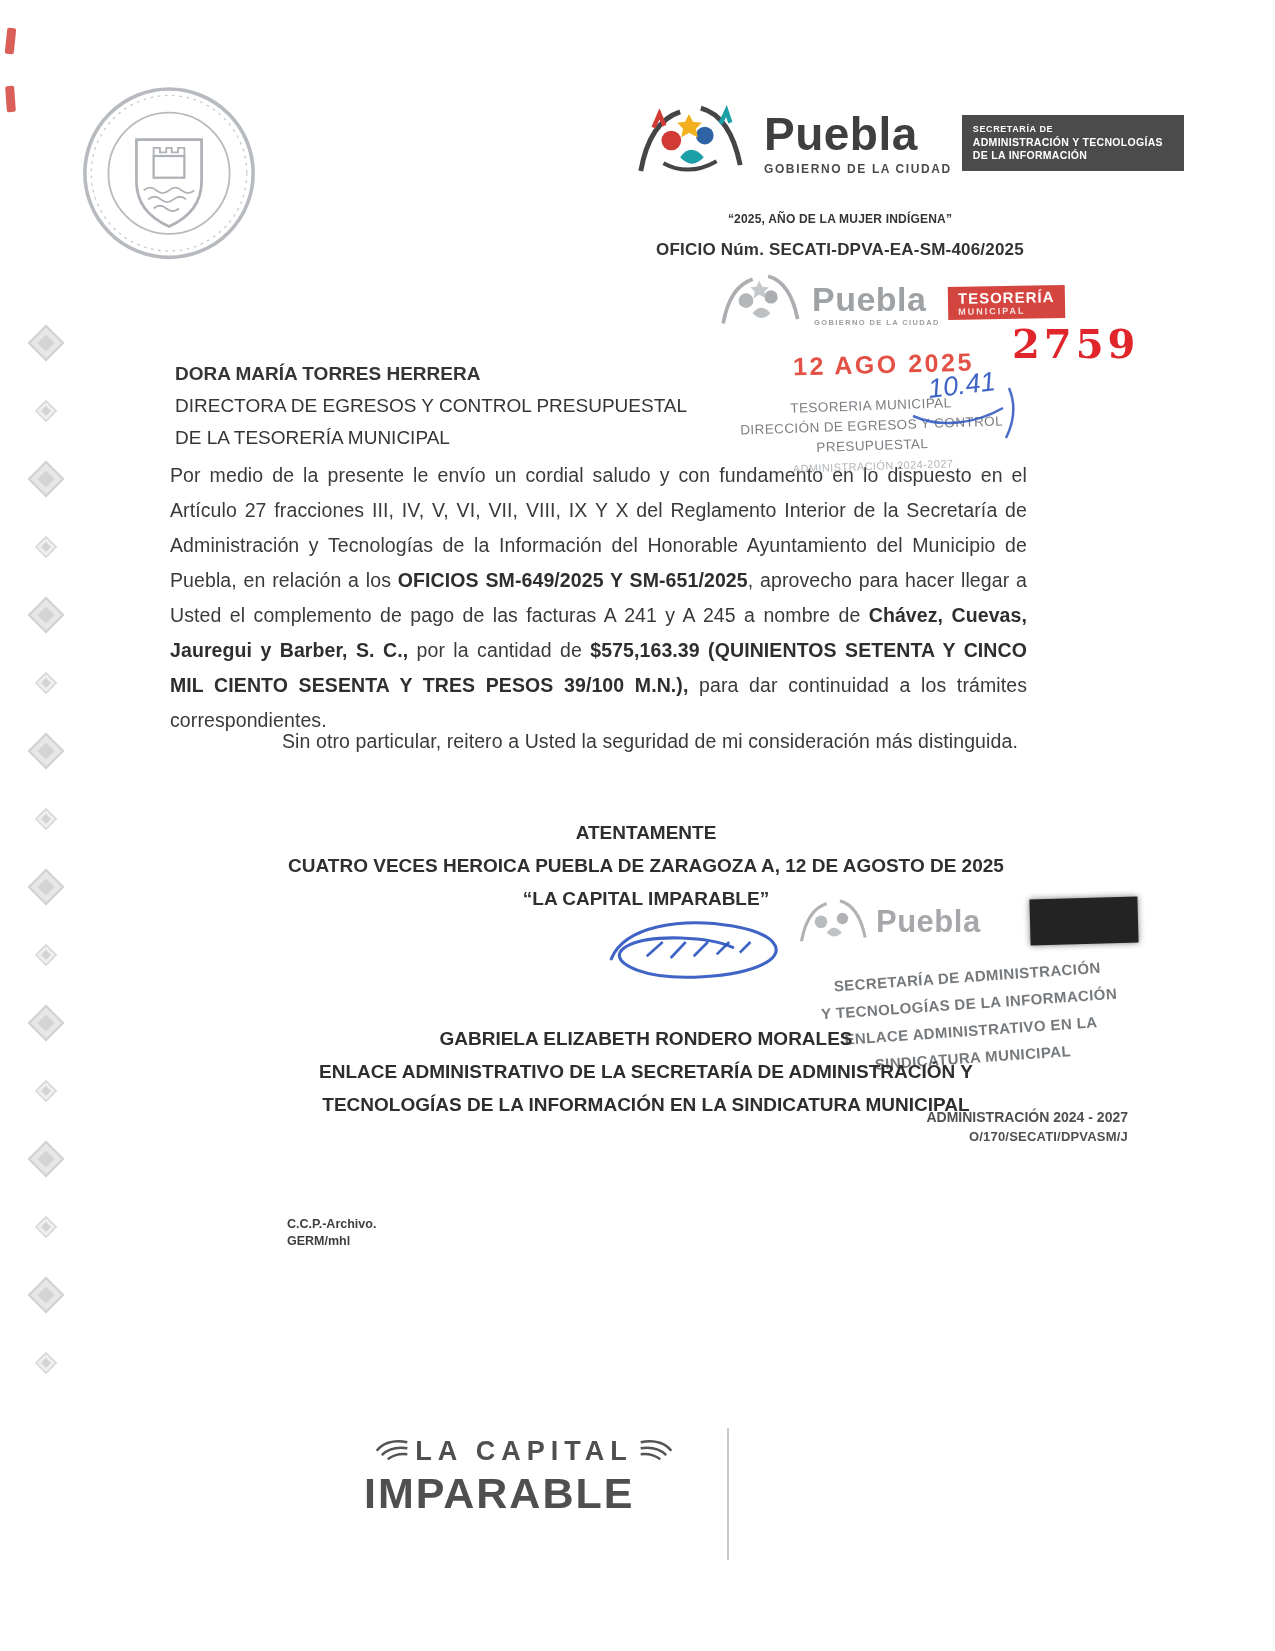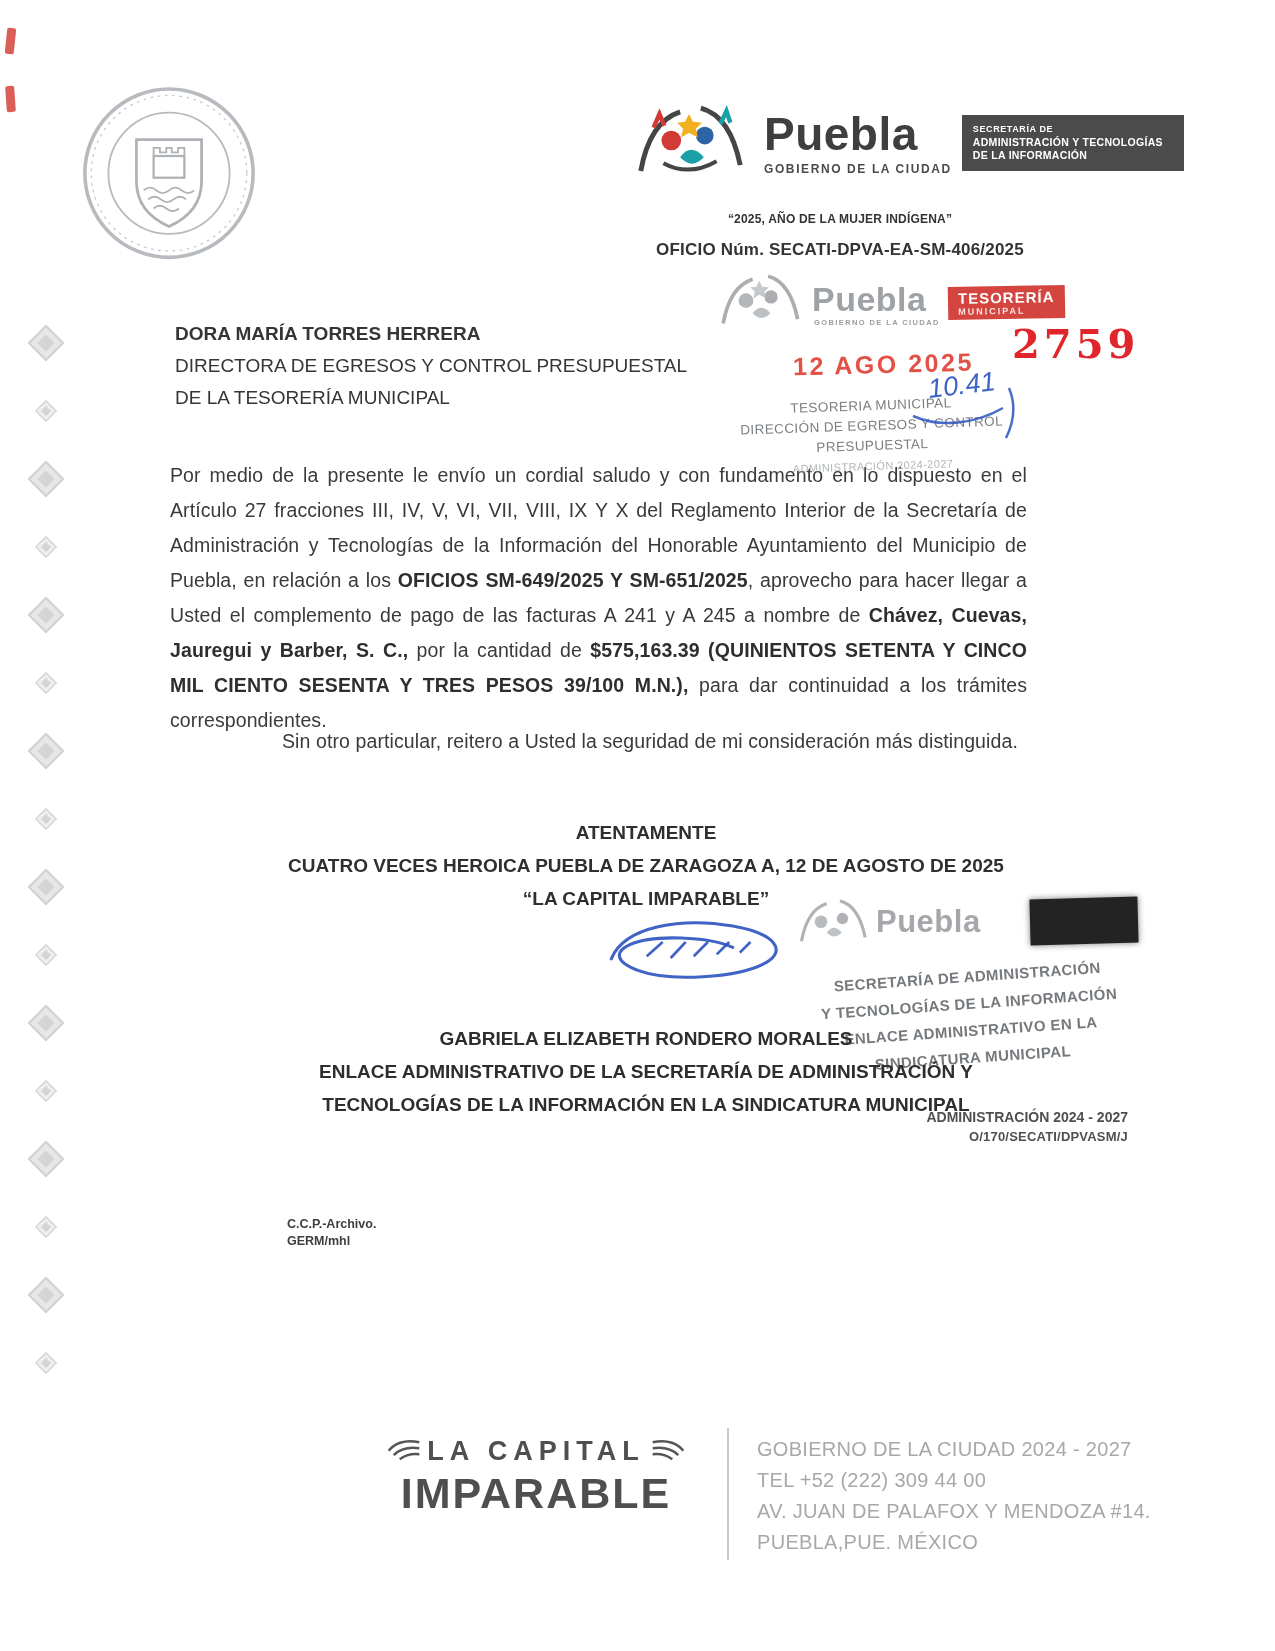--- a/index.html
+++ b/index.html
@@ -43,21 +43,21 @@
          letter-spacing:4px;}
   .rc-date{font-size:25px;font-weight:700;color:#e14337;letter-spacing:2.5px;
            transform:rotate(-1.5deg);opacity:.92;}
   .rc-time{font-size:27px;font-style:italic;color:#2a53c0;transform:rotate(-7deg);opacity:.9;}
   .rc-lines{width:280px;text-align:center;color:#73777b;transform:rotate(-2deg);
             line-height:20px;font-size:13.5px;letter-spacing:.4px;opacity:.95;}
   .rc-lines .faint{font-size:11px;color:#9aa0a5;opacity:.8;}
 
   
   .recipient{left:175px;top:318px;width:560px;font-size:19px;line-height:32px;color:#353535;}
-  .recipient .rname{font-weight:700;}
+  .recipient .rname{font-weight:700;margin-top:40px;}
   .recipient .sal{font-weight:700;letter-spacing:2px;}
   .bodyp{left:170px;width:857px;font-size:19.5px;line-height:35px;text-align:justify;
          color:#3a3a3a;letter-spacing:.1px;}
   .p1{top:458px;}
   .p2{top:724px;text-indent:112px;}
   .b{font-weight:700;color:#2e2e2e;}
 
   
   .closing{left:218px;top:816px;width:856px;text-align:center;font-weight:700;
            font-size:19px;line-height:33px;color:#2f2f2f;}
@@ -73,21 +73,21 @@
   .signer{left:218px;top:1022px;width:856px;text-align:center;font-weight:700;
           font-size:19px;line-height:33px;color:#2e2e2e;z-index:3;}
   .adminref{left:828px;top:1108px;width:300px;text-align:right;color:#4f4f4f;
             line-height:19px;z-index:3;}
   .adminref .a1{font-size:14px;font-weight:700;}
   .adminref .a2{font-size:13px;font-weight:700;letter-spacing:.2px;}
 
   .ccp{left:287px;top:1216px;font-size:12.5px;font-weight:700;line-height:17px;color:#3e3e3e;}
 
   
-  .flogo{left:376px;top:1436px;width:320px;text-align:center;color:#4f4f4f;}
+  .flogo{left:364px;top:1436px;width:320px;text-align:left;color:#4f4f4f;}
   .flogo-row{display:flex;align-items:center;justify-content:center;gap:6px;}
   .fl1{font-size:27px;font-weight:700;letter-spacing:6px;}
   .fl2{font-size:43px;font-weight:700;letter-spacing:2px;margin-top:2px;}
   .fdivider{left:727px;top:1428px;width:2px;height:132px;background:#c9c9c9;}
   .finfo{left:757px;top:1434px;font-size:20px;line-height:31px;color:#a8a8a8;letter-spacing:.3px;}
 </style>
 </head>
 <body>
 
 <div class="page">
@@ -257,20 +257,14 @@
         <svg viewBox="0 0 40 30" width="34" height="26" style="transform:scaleX(-1);">
           <path d="M38 6 C20 2 8 8 2 16 M38 13 C24 11 14 15 8 21 M38 20 C28 19 20 22 15 26" stroke="#555" stroke-width="3" fill="none"></path>
         </svg>
       </span>
     </div>
     <div class="fl2">IMPARABLE</div>
   </div>
 
   <div class="abs fdivider"></div>
 
-  <div class="abs finfo">
-    <div>GOBIERNO DE LA CIUDAD 2024 - 2027</div>
-    <div>TEL +52 (222) 309 44 00</div>
-    <div>AV. JUAN DE PALAFOX Y MENDOZA #14.</div>
-    <div>PUEBLA,PUE. MÉXICO</div>
-  </div>
 
 </div>
 
 </body></html>

